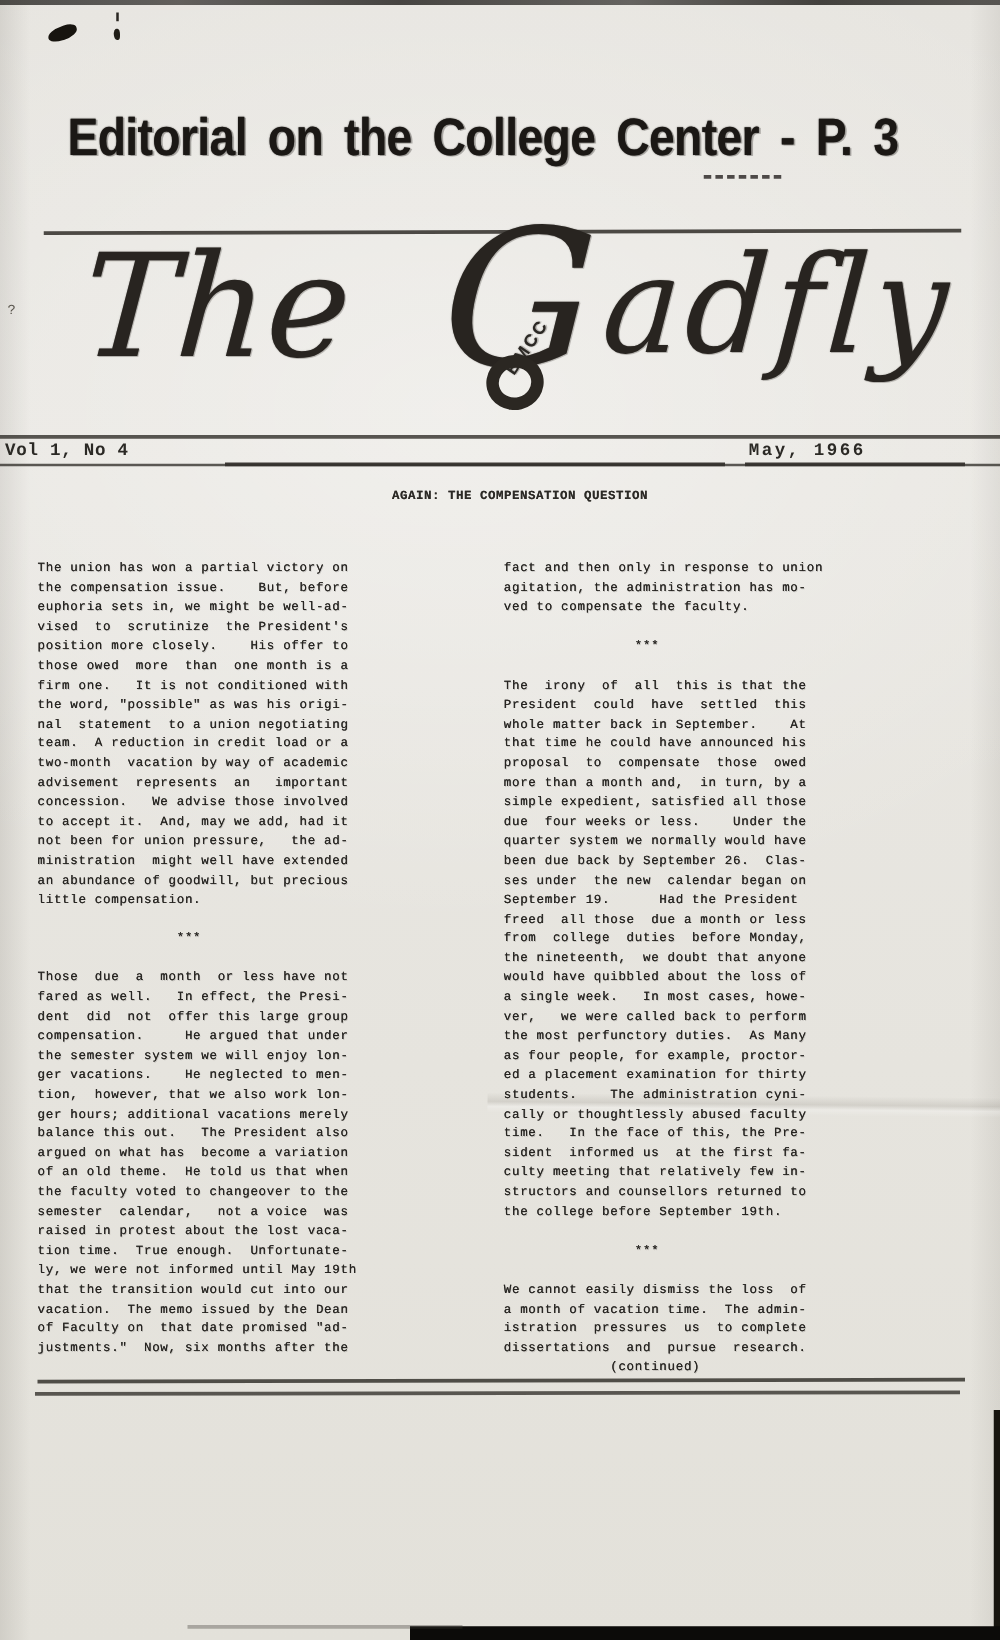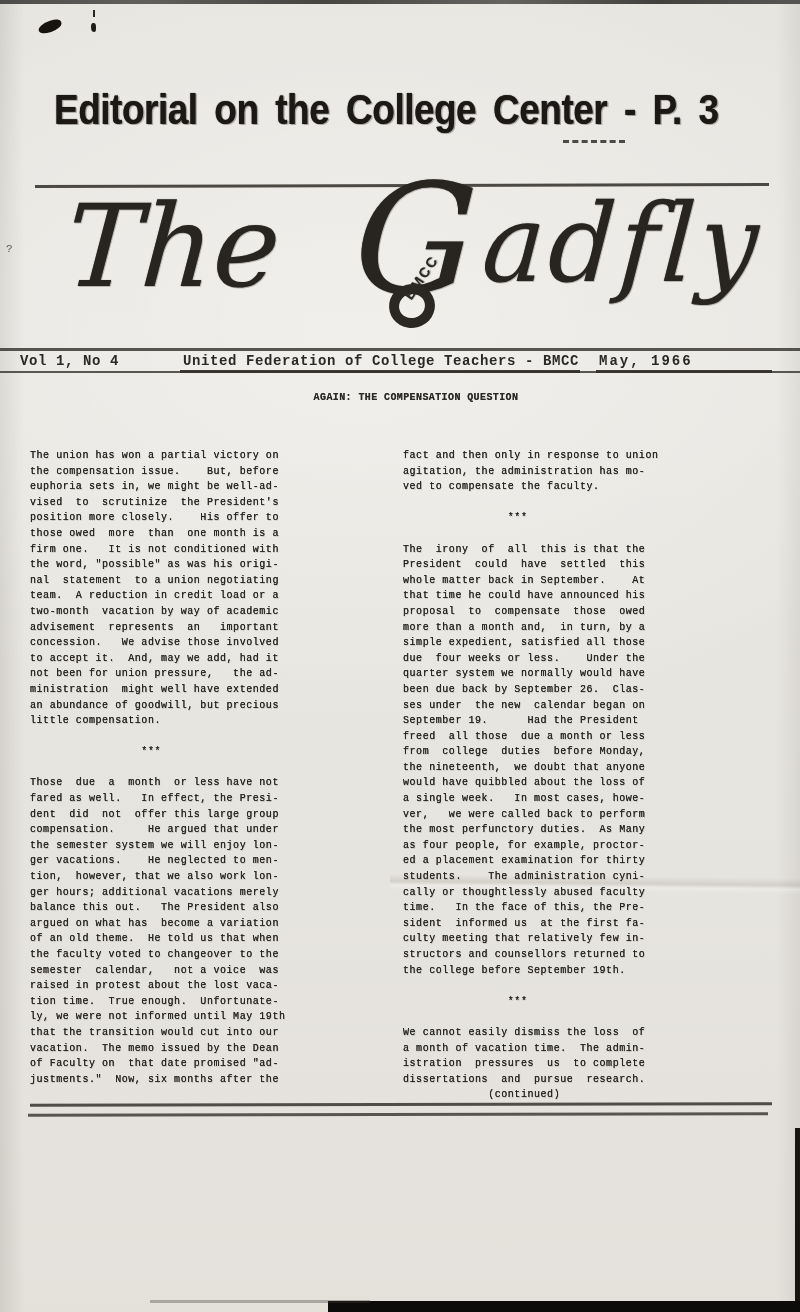--- a/index.html
+++ b/index.html
@@ -46,21 +46,21 @@
   .m-adfly{left:428px;top:-2px;font-size:104px;line-height:1;letter-spacing:4px;transform:scaleY(1.04) skewX(-4deg);}
   .m-bmcc{left:352px;top:96px;font-family:"Liberation Sans",sans-serif !important;font-style:normal !important;
     font-size:14px;font-weight:700;letter-spacing:2px;color:#2b2824;transform:rotate(-56deg);transform-origin:left center;}
   .m-oring{position:absolute;left:334px;top:90px;width:46px;height:44px;box-sizing:border-box;
     border:10px solid #2b2722;border-radius:50%;transform:rotate(-14deg);}
   
   .rule-issue-top{left:0;top:348px;width:800px;height:3px;opacity:.82;}
   .issue-row{position:absolute;left:0;top:352px;width:800px;height:19px;
     font-family:"Liberation Mono", monospace;font-size:14px;font-weight:700;color:#2b2925;}
   .issue-row span{position:absolute;top:1px;white-space:nowrap;letter-spacing:0.6px;}
-  .iss-vol{left:20px;}
+  .iss-vol{left:4px;}
   .iss-org{left:183px;}
   .iss-date{left:599px;letter-spacing:2px !important;}
   .rule-issue-bottom{left:0;top:371px;width:800px;height:2px;opacity:.8;}
   .ul-org{left:180px;top:370px;width:400px;height:3px;opacity:.95;}
   .ul-date{left:596px;top:370px;width:176px;height:3px;opacity:.95;}
   
   .article-title{position:absolute;left:0;top:392px;width:800px;text-align:center;
     font-family:"Liberation Mono", monospace;font-size:10px;font-weight:700;
     letter-spacing:0.4px;color:#2b2925;text-shadow:0 0 0.5px rgba(43,41,37,0.8);margin-left:16px;}
   pre.col{
@@ -97,21 +97,20 @@
     <span class="m-the">The</span>
     <span class="m-g">G</span>
     <span class="m-bmcc">BMCC</span>
     <div class="m-oring"></div>
     <span class="m-adfly">adfly</span>
   </div>
 
   <div class="rule rule-issue-top"></div>
   <div class="issue-row">
     <span class="iss-vol">Vol 1, No 4</span>
-    <span class="iss-org">United Federation of College Teachers - BMCC</span>
     <span class="iss-date">May, 1966</span>
   </div>
   <div class="rule rule-issue-bottom"></div>
   <div class="rule ul-org"></div>
   <div class="rule ul-date"></div>
 
   <div class="article-title">AGAIN: THE COMPENSATION QUESTION</div>
   <pre class="col col-left">The union has won a partial victory on
 the compensation issue.    But, before
 euphoria sets in, we might be well-ad-

